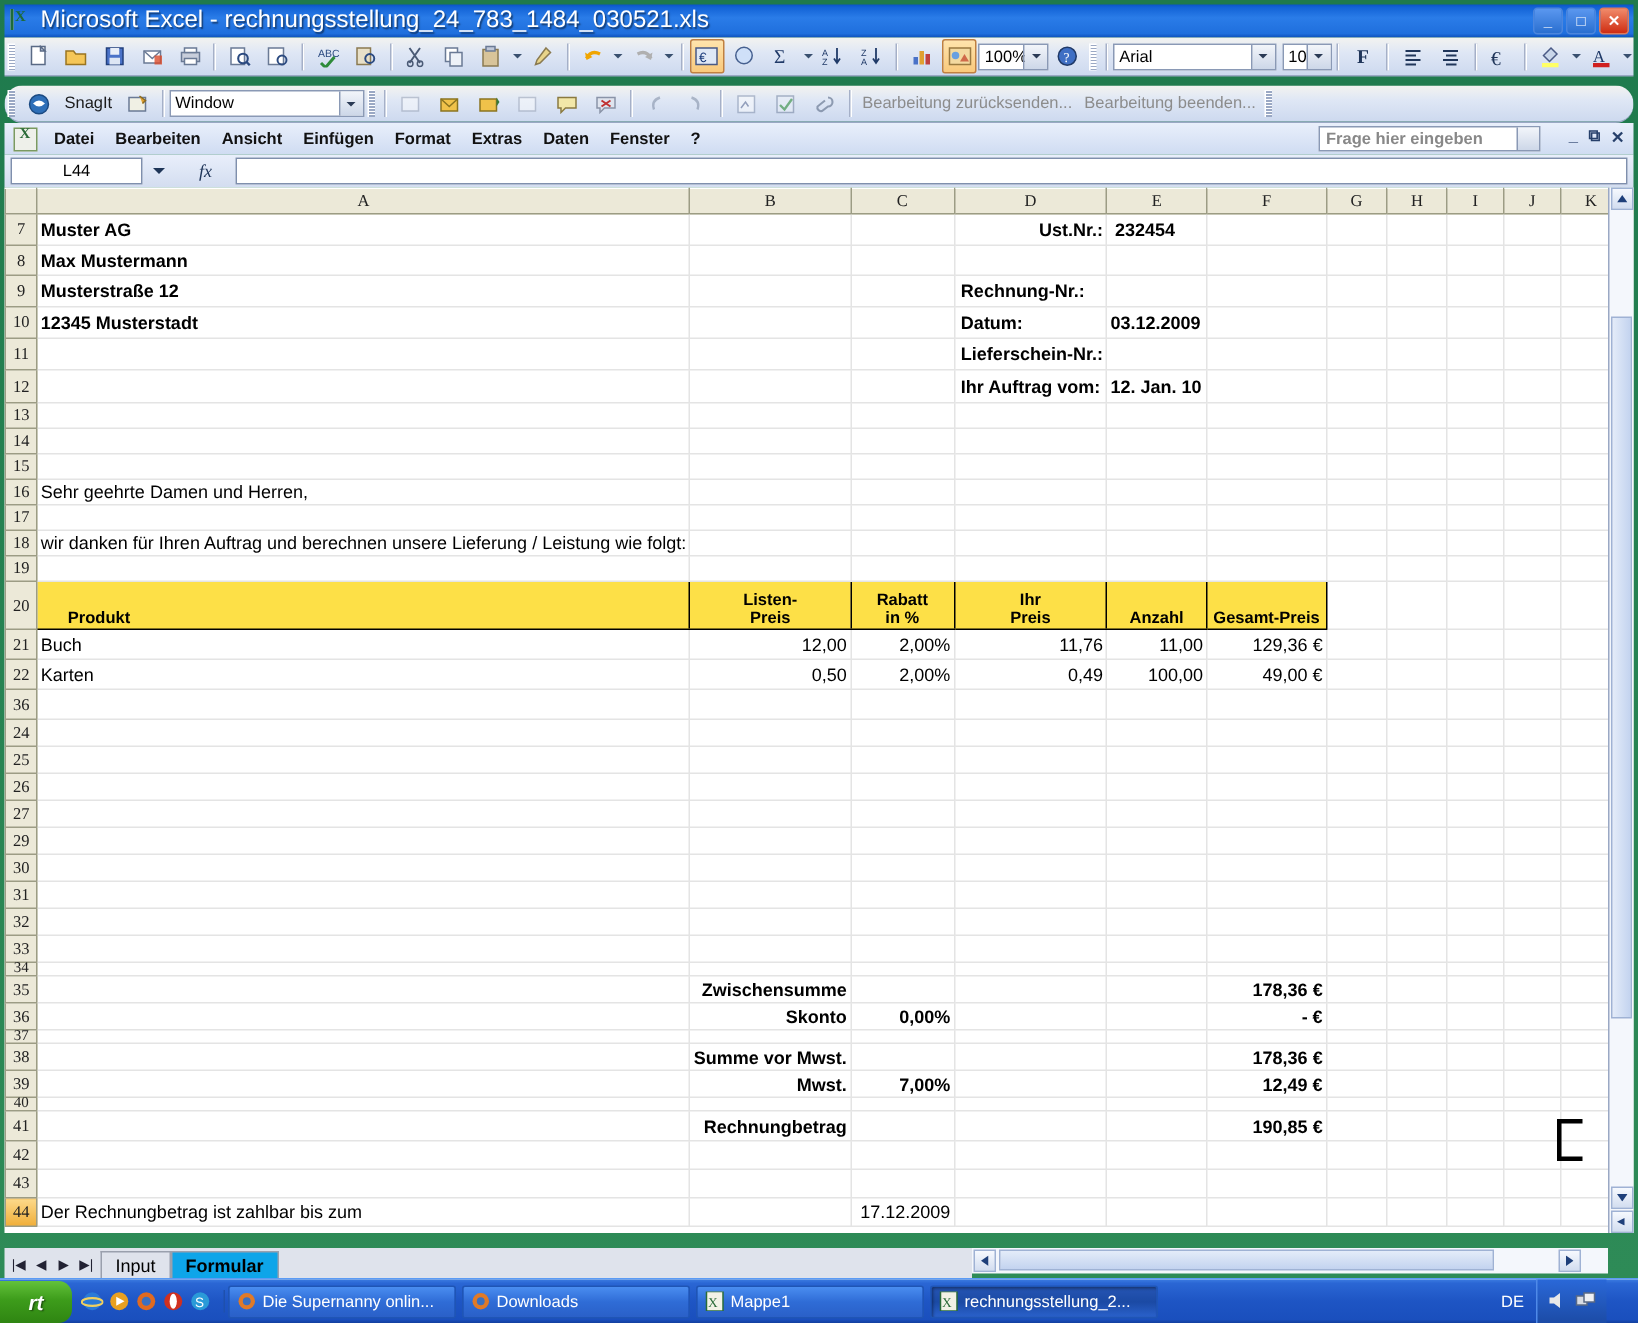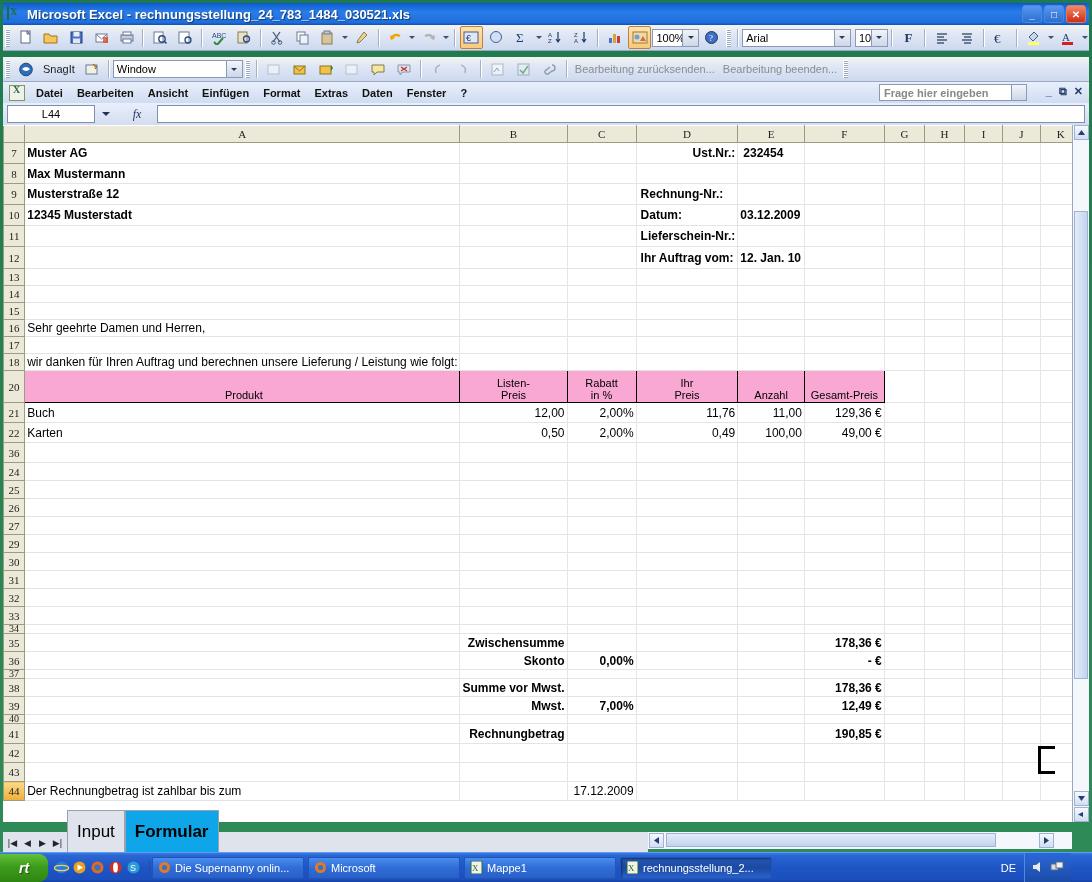--- a/index.html
+++ b/index.html
@@ -20,35 +20,35 @@
 
   
   .titlebar{position:absolute;left:3px;top:3px;width:1086px;height:22px;
     background:linear-gradient(to bottom,#0a54c8 0%,#1262d6 8%,#2a7ce8 40%,#1f6fdd 88%,#0d50bb 100%);
     display:flex;align-items:center;}
   .titlebar .tb-icon{width:16px;height:14px;margin:0 4px 0 4px;position:relative;}
   .xl-icon{width:14px;height:14px;background:#f1f1e4;border:1px solid #1d6b3a;
     box-sizing:border-box;position:relative;}
   .xl-icon::after{content:"X";position:absolute;left:2px;top:-1px;font-size:10px;
     font-weight:bold;color:#1d6b3a;font-family:"Liberation Serif",serif;}
-  .titlebar .tb-title{color:#fff;font-weight:bold;font-size:13px;
+  .titlebar .tb-title{color:#fff;font-weight:normal;font-size:16px;
     text-shadow:1px 1px 1px rgba(0,0,0,.5);letter-spacing:0px;white-space:nowrap;}
   .tb-btns{position:absolute;right:3px;top:2px;display:flex;gap:2px;}
   .tb-btn{width:20px;height:18px;border:1px solid #4c86dd;border-radius:3px;
     background:linear-gradient(to bottom,#5a97ef,#2a6fd0);
     color:#fff;font-size:10px;font-weight:bold;display:flex;align-items:center;
     justify-content:center;box-sizing:border-box;}
   .tb-btn.close{background:linear-gradient(to bottom,#f08a6a,#cf2d12);border-color:#e07a5a;}
 
   
   .toolbar{position:absolute;left:3px;width:1086px;height:26px;
     background:linear-gradient(to bottom,#f3f3f0,#dfe7f5 40%,#cdd9ef 100%);
     display:flex;align-items:center;border-bottom:1px solid #9aa8c4;box-sizing:border-box;}
   .tb1{top:25px;}
-  .tb2{top:57px;height:25px;}
+  .tb2{top:57px;height:25px;border-radius:12px;}
   .grip{width:4px;height:18px;margin:0 3px 0 2px;
     background:repeating-linear-gradient(to bottom,#fff 0 1px,#9aa8c4 1px 2px);
     border-left:1px solid #fff;}
   .ticon{width:22px;height:21px;margin:0 1px;display:flex;align-items:center;
     justify-content:center;position:relative;border:1px solid transparent;border-radius:2px;}
   .ticon.sel{border:1px solid #c08040;background:linear-gradient(to bottom,#ffe4ac,#f9c97c);}
   .sep{width:1px;height:18px;background:#a5b0c8;margin:0 3px;border-right:1px solid #fff;}
   .dropcaret{width:9px;height:18px;display:flex;align-items:center;justify-content:center;}
   .dropcaret::after{content:"";border-left:3px solid transparent;border-right:3px solid transparent;
     border-top:3px solid #39506f;}
@@ -109,21 +109,21 @@
     font-size:11px;color:#222;font-family:"Liberation Serif",serif;}
   .rowhead.selrow{background:linear-gradient(to bottom,#fcd98a,#f0ae38);}
   td.cell{border-right:1px solid #e4e4e4;border-bottom:1px solid #e4e4e4;
     background:#fff;padding:0 2px;font-size:12px;vertical-align:middle;
     white-space:nowrap;overflow:hidden;}
   td.nb{border:0;}
 
   .yellow{background:#ffffb3;}
   .b{font-weight:bold;}
   .r{text-align:right;}
-  .hdrcell{background:#f9a8d4;font-weight:normal;text-align:center;vertical-align:bottom;
+  .hdrcell{background:#fde047;font-weight:bold;text-align:center;vertical-align:bottom;
     border-top:1px solid #000;border-bottom:1px solid #000;}
   .bx-l{border-left:1px solid #000;}
   .bx-r{border-right:1px solid #000;}
   .bx-t{border-top:1px solid #000;}
   .bx-b{border-bottom:1px solid #000;}
   .ul-thin{border-bottom:1px solid #000;}
   .ul-dbl{border-bottom:3px double #000;}
 
   
   .vscroll{position:absolute;right:3px;top:125px;width:17px;height:697px;
@@ -139,21 +139,21 @@
   .hthumb{position:absolute;left:18px;top:1px;width:330px;height:14px;
     background:linear-gradient(to bottom,#e4ecf9,#c3d3ef);border:1px solid #9fb2d4;
     box-sizing:border-box;}
 
   
   .tabbar{position:absolute;left:3px;bottom:30px;width:645px;height:20px;
     background:#dfe3ec;display:flex;align-items:flex-end;}
   .navbtns{display:flex;align-items:center;height:18px;padding:0 2px;}
   .navb{width:15px;height:15px;display:flex;align-items:center;justify-content:center;
     font-size:9px;color:#223;}
-  .tab{height:17px;padding:12px 9px;font-size:17px;display:flex;align-items:center;
+  .tab{height:17px;padding:0 9px;font-size:12px;display:flex;align-items:center;
     background:#dfe3ec;border-top:1px solid #9aa0ad;border-left:1px solid #9aa0ad;
     border-right:1px solid #9aa0ad;transform:skewX(0deg);color:#000;}
   .tab.active{background:#0ea5e9;font-weight:bold;}
 
   
   .taskbar{position:absolute;left:0;bottom:0;width:1092px;height:30px;
     background:linear-gradient(to bottom,#3a7ae0 0%,#2a66d4 9%,#1e55c4 50%,#1a4fbd 92%,#123f9e 100%);
     display:flex;align-items:center;border-top:1px solid #5b9bf5;box-sizing:border-box;}
   .startbtn{width:48px;height:28px;margin-right:4px;
     background:linear-gradient(to bottom,#63c23a,#3d9c1b 45%,#2f8512);
@@ -750,24 +750,39 @@
         <td class="cell"></td>
             <td class="cell"></td>
         <td class="cell"></td>
         <td class="cell"></td>
             <td class="cell"></td>
         <td class="cell"></td>
             <td class="cell"></td>
         <td class="cell"></td>
             <td class="nb"></td>
       </tr>
+      <tr style="height:17px">
+        <td class="rowhead">19</td>
+        <td class="cell"></td>
+            <td class="cell"></td>
+        <td class="cell"></td>
+            <td class="cell"></td>
+        <td class="cell"></td>
+            <td class="cell"></td>
+        <td class="cell"></td>
+            <td class="cell"></td>
+        <td class="cell"></td>
+            <td class="cell"></td>
+        <td class="cell"></td>
+            <td class="nb"></td>
+      </tr>
 
       <tr style="height:32px">
         <td class="rowhead">20</td>
-        <td class="hdrcell bx-l" style="text-align:center;padding-left:4px">Produkt</td>
+        <td class="hdrcell bx-l" style="text-align:left;padding-left:20px">Produkt</td>
         <td class="hdrcell bx-l">
           <div>Listen-</div>
           <div>Preis</div>
         </td>
         <td class="hdrcell bx-l">
           <div>Rabatt</div>
           <div>in %</div>
         </td>
         <td class="hdrcell bx-l">
           <div>Ihr</div>
@@ -1225,21 +1240,21 @@
             <circle cx="6.5" cy="6.5" r="2.6" fill="#3a70c0"></circle>
           </svg></span>
       <span>Die Supernanny onlin...</span>
     </span>
     <span class="tkitem">
       <span class="tkicon">
         <svg width="13" height="13">
             <circle cx="6.5" cy="6.5" r="5.5" fill="#e07a28"></circle>
             <circle cx="6.5" cy="6.5" r="2.6" fill="#3a70c0"></circle>
           </svg></span>
-      <span>Microsoft</span>
+      <span>Downloads</span>
     </span>
     <span class="tkitem">
       <span class="tkicon">
         <svg width="13" height="13">
             <rect x="1" y="0" width="11" height="13" fill="#f2f2e6" stroke="#2a6b38"></rect>
             <text x="2" y="10" font-size="9" fill="#2a6b38" font-family="serif">X</text>
           </svg></span>
       <span>Mappe1</span>
     </span>
     <span class="tkitem active">

